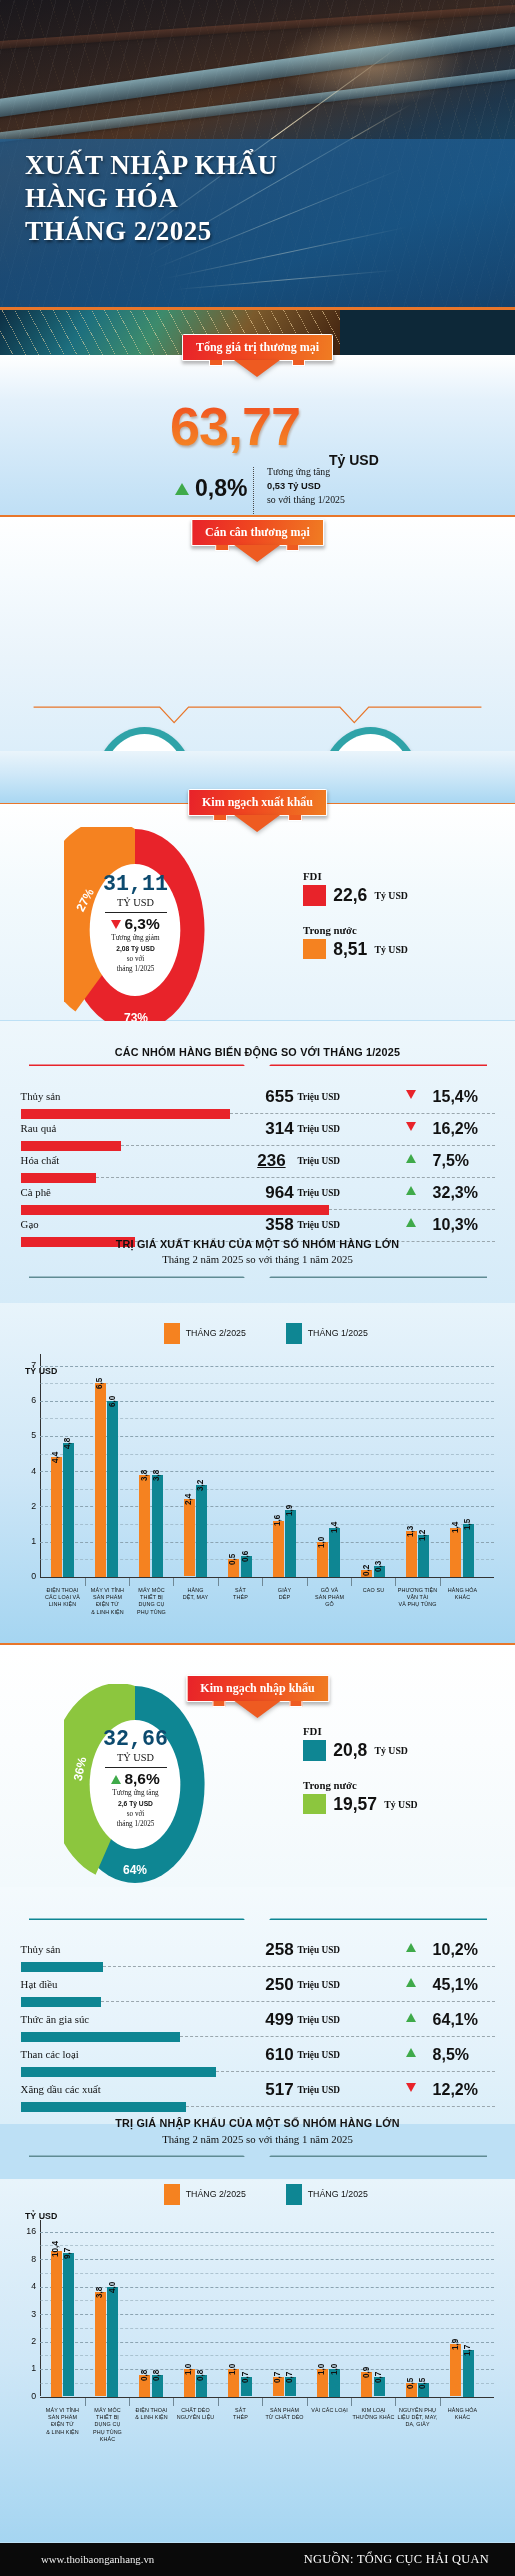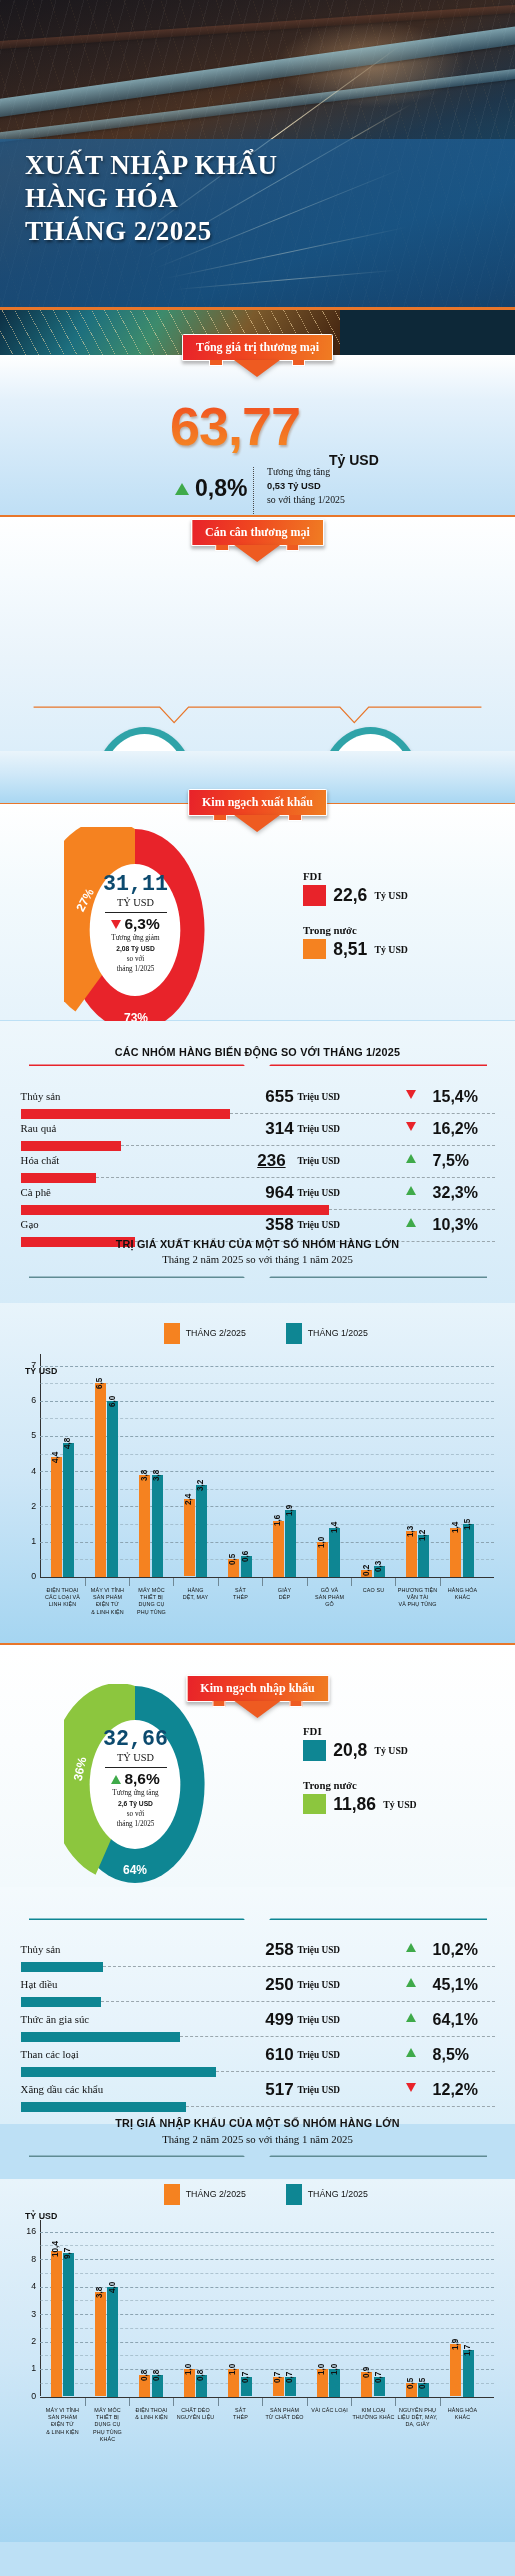--- a/index.html
+++ b/index.html
@@ -497,21 +497,21 @@
   <div style="position:absolute;left:303px;top:1725px;">
     <div class="legend-title">FDI</div>
     <div style="display:flex;align-items:center;gap:7.2px;margin-top:3.1px;">
       <span class="legend-sw" style="background:#0e8693;"></span>
       <span class="legend-val">20,8</span>
       <span class="legend-unit">Tỷ USD</span>
     </div>
     <div class="legend-title" style="margin-top:17.5px;">Trong nước</div>
     <div style="display:flex;align-items:center;gap:7.2px;margin-top:3.1px;">
       <span class="legend-sw" style="background:#8cc63e;"></span>
-      <span class="legend-val">11,86</span>
+      <span class="legend-val">19,57</span>
       <span class="legend-unit">Tỷ USD</span>
     </div>
   </div>
 
   <div class="bg-band" style="top:1887px;height:237px;background:linear-gradient(180deg,#f4fafd 0%,#e6f3fb 60%,#daeef9 100%);"></div>
   <svg class="divline" style="top:1918px;" width="474" height="17.5" viewBox="0 0 920 3">
     <path d="M2,3 L430,3 L458,31 L486,3 L918,3" fill="none" stroke="#0e8693" stroke-width="4"></path>
   </svg>
 
   <div id="import-groups">
@@ -545,21 +545,21 @@
       <div class="crow" style="top: 2047px;">
         <div class="nm">Than các loại</div>
         <div class="bar" style="width: 195px; background: rgb(14, 134, 147);"></div>
         <div class="dash" style="left: 195px; width: 279px;"></div>
         <div class="vv" style="left: 227px; width: 46px;">610</div>
         <div class="uu" style="left: 277px;">Triệu USD</div>
         <div class="tri" style="left: 385px;"><span class="tri-up-s"></span></div>
         <div class="pp" style="left: 412px;">8,5%</div>
       </div>
       <div class="crow" style="top: 2082px;">
-        <div class="nm">Xăng dầu các khẩu</div>
+        <div class="nm">Xăng dầu các xuất</div>
         <div class="bar" style="width: 165px; background: rgb(14, 134, 147);"></div>
         <div class="dash" style="left: 165px; width: 309px;"></div>
         <div class="vv" style="left: 227px; width: 46px;">517</div>
         <div class="uu" style="left: 277px;">Triệu USD</div>
         <div class="tri" style="left: 385px;"><span class="tri-dn-s"></span></div>
         <div class="pp" style="left: 412px;">12,2%</div>
       </div>
     </div>
 
   <div class="sec-h" style="top:2117px;">TRỊ GIÁ NHẬP KHẨU CỦA MỘT SỐ NHÓM HÀNG LỚN</div>
@@ -656,15 +656,19 @@
       <div class="catsep" style="left: 395px; top: 192px; height: 8.2px;"></div>
       <div class="catlbl" style="left: 392px; top: 201px; width: 51px;">NGUYÊN PHỤ<br>LIỆU DỆT, MAY,<br>DA, GIÀY</div>
       <div class="bar o" style="left: 450px; top: 138px; width: 11.3px; height: 52px;"></div>
       <div class="bval" style="left: 460px; top: 135px;">1,9</div>
       <div class="bar t" style="left: 463px; top: 144px; width: 11.3px; height: 47px;"></div>
       <div class="bval" style="left: 472px; top: 141px;">1,7</div>
       <div class="catsep" style="left: 440px; top: 192px; height: 8.2px;"></div>
       <div class="catlbl" style="left: 437px; top: 201px; width: 51px;">HÀNG HÓA<br>KHÁC</div>
     </div>
 
+  <div class="footer">
+    <div class="left">www.thoibaonganhang.vn</div>
+    <div class="right">NGUỒN: TỔNG CỤC HẢI QUAN</div>
+  </div>
 
 </div>
 
 
 </body></html>

